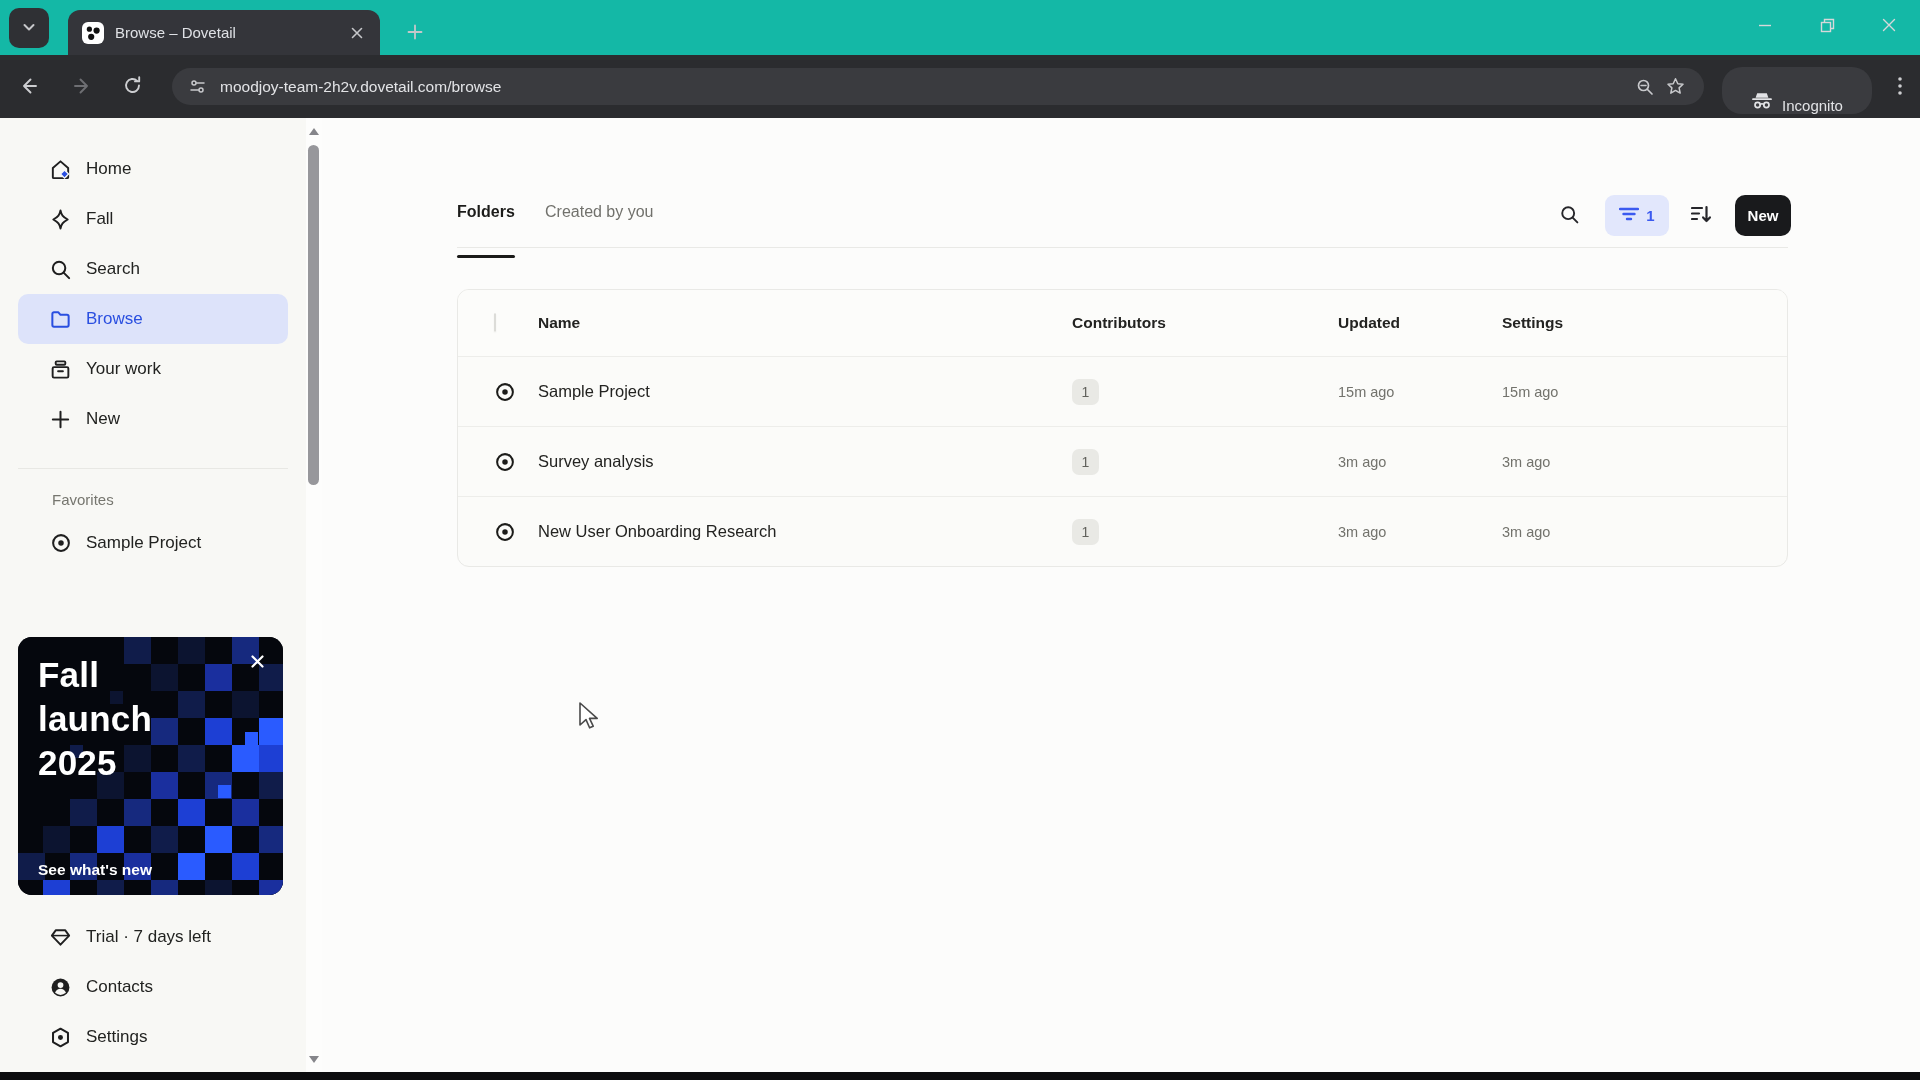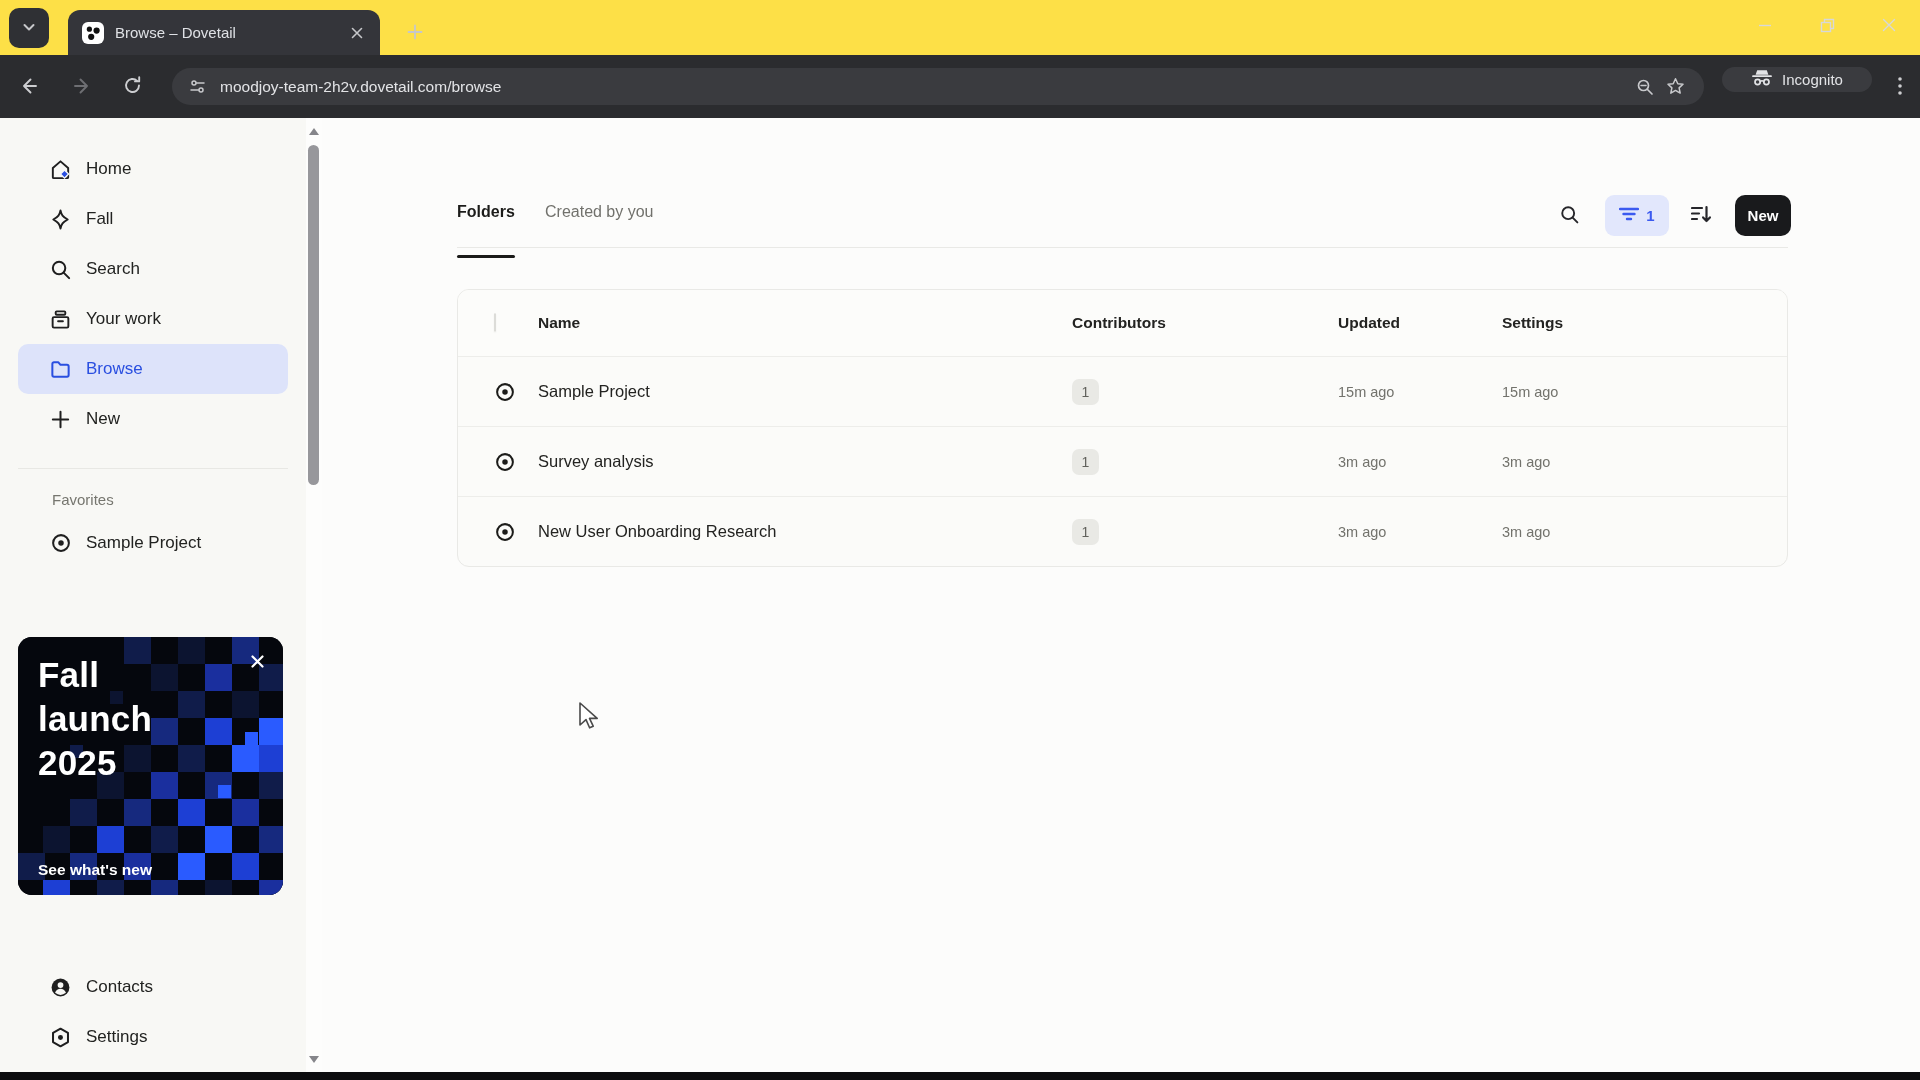--- a/index.html
+++ b/index.html
@@ -1,21 +1,21 @@
 <!DOCTYPE html>
 <html><head>
 <meta charset="utf-8">
 <style>
   * { margin:0; padding:0; box-sizing:border-box; }
   html,body { width:1920px; height:1080px; overflow:hidden; }
   body { font-family:"Liberation Sans","DejaVu Sans",sans-serif; background:#fcfcfb; position:relative; }
 
   
   .chrome { position:absolute; top:0; left:0; width:1920px; height:118px; background:#1e1f22; }
-  .tabstrip { position:relative; height:55px; background:#fde047; }
+  .tabstrip { position:relative; height:55px; background:#14b8a6; }
   .tab-search { position:absolute; left:9px; top:8px; width:40px; height:40px; border:none; border-radius:10px;
                 background:#2f3034; color:#c6c7ca; display:flex; align-items:center; justify-content:center; cursor:pointer; }
   .btab { position:absolute; left:68px; top:10px; width:312px; height:45px; background:#34353a;
           border-radius:12px 12px 0 0; display:flex; align-items:center; padding:0 12px 0 14px; }
   .favicon { width:22px; height:22px; background:#fff; border-radius:6px; position:relative; flex:0 0 auto; }
   .tab-title { color:#dfe1e5; font-size:15px; margin-left:11px; flex:1 1 auto; white-space:nowrap; overflow:hidden; }
   .tab-close { width:22px; height:22px; border-radius:6px; display:flex; align-items:center; justify-content:center; color:#c6c7ca; cursor:pointer; }
   .newtab-btn { position:absolute; left:398px; top:16px; width:34px; height:34px; border:none; background:transparent;
                 color:#c6c7ca; display:flex; align-items:center; justify-content:center; cursor:pointer; border-radius:50%; }
   .wincontrols { position:absolute; right:0; top:0; height:50px; display:flex; }
@@ -23,22 +23,22 @@
 
   .toolbar { position:relative; height:63px; background:#2b2c2f; }
   .navbtn { position:absolute; top:14px; width:36px; height:36px; border:none; background:transparent; border-radius:50%;
             display:flex; align-items:center; justify-content:center; cursor:pointer; color:#cdced1; }
   .navbtn.disabled { color:#6e6f73; }
   .omnibox { position:absolute; left:172px; top:13px; width:1532px; height:37px; background:#3a3b3f; border-radius:19px;
              display:flex; align-items:center; padding:0 14px 0 10px; cursor:text; }
   .siteinfo { width:30px; height:30px; border-radius:50%; display:flex; align-items:center; justify-content:center; color:#c8c9cc; cursor:pointer; flex:0 0 auto; }
   .url { color:#e2e3e6; font-size:15.5px; margin-left:8px; flex:1 1 auto; white-space:nowrap; }
   .omni-ic { width:30px; height:30px; display:flex; align-items:center; justify-content:center; color:#c8c9cc; cursor:pointer; flex:0 0 auto; }
-  .incog { position:absolute; left:1722px; top:12px; height:25px; min-width:150px; background:#3a3b3f; border-radius:20px;
-           display:flex; align-items:center; justify-content:center; gap:9px; color:#e2e3e6; font-size:15px; padding:0 16px; }
+  .incog { position:absolute; left:1722px; top:12px; height:47px; min-width:150px; background:#3a3b3f; border-radius:20px;
+           display:flex; align-items:flex-end; justify-content:center; gap:9px; color:#e2e3e6; font-size:15px; padding:0 16px; }
   .menu3 { position:absolute; left:1884px; top:14px; width:32px; height:36px; border:none; background:transparent; color:#cdced1;
            display:flex; align-items:center; justify-content:center; cursor:pointer; }
 
   
   .app { position:absolute; top:118px; left:0; width:1920px; height:954px; background:#fcfcfb; }
 
   
   .sidebar { position:absolute; left:0; top:0; width:306px; height:954px; background:#f8f8f5; }
   .side-nav { padding-top:26px; }
   .side-item { height:50px; margin:0 18px; padding:0 0 0 31px; display:flex; align-items:center; gap:14px;
@@ -248,37 +248,37 @@
       </div>
       <div class="side-item">
         <span class="ic">
           <svg width="23" height="23" viewBox="0 0 24 24">
               <circle cx="10.5" cy="10.5" r="6.5" fill="none" stroke="currentColor" stroke-width="2.1"></circle>
               <path d="M15.5 15.5L21 21" stroke="currentColor" stroke-width="2.1" stroke-linecap="round"></path>
             </svg>
         </span>
         <span class="lbl">Search</span>
       </div>
+      <div class="side-item active">
+        <span class="ic">
+          <svg width="23" height="23" viewBox="0 0 24 24">
+              <path d="M3.5 6.2a1.7 1.7 0 0 1 1.7-1.7h4.6l2.2 2.6h6.8a1.7 1.7 0 0 1 1.7 1.7v9a1.7 1.7 0 0 1-1.7 1.7H5.2a1.7 1.7 0 0 1-1.7-1.7z" fill="none" stroke="currentColor" stroke-width="2.1" stroke-linejoin="round"></path>
+            </svg>
+        </span>
+        <span class="lbl">Browse</span>
+      </div>
       <div class="side-item">
         <span class="ic">
           <svg width="23" height="23" viewBox="0 0 24 24">
               <rect x="7" y="3.5" width="10" height="3.6" rx="1" fill="none" stroke="currentColor" stroke-width="2"></rect>
               <rect x="3.8" y="9.5" width="16.4" height="11" rx="1.4" fill="none" stroke="currentColor" stroke-width="2"></rect>
               <path d="M9.5 13.8h5" stroke="currentColor" stroke-width="2" stroke-linecap="round"></path>
             </svg>
         </span>
         <span class="lbl">Your work</span>
-      </div>
-      <div class="side-item active">
-        <span class="ic">
-          <svg width="23" height="23" viewBox="0 0 24 24">
-              <path d="M3.5 6.2a1.7 1.7 0 0 1 1.7-1.7h4.6l2.2 2.6h6.8a1.7 1.7 0 0 1 1.7 1.7v9a1.7 1.7 0 0 1-1.7 1.7H5.2a1.7 1.7 0 0 1-1.7-1.7z" fill="none" stroke="currentColor" stroke-width="2.1" stroke-linejoin="round"></path>
-            </svg>
-        </span>
-        <span class="lbl">Browse</span>
       </div>
       <div class="side-item">
         <span class="ic">
           <svg width="23" height="23" viewBox="0 0 24 24">
               <path d="M12 4v16M4 12h16" stroke="currentColor" stroke-width="2.1" stroke-linecap="round"></path>
             </svg>
         </span>
         <span class="lbl">New</span>
       </div>
     </nav>
@@ -351,20 +351,29 @@
             </svg>
         </span>
       </button>
       <div class="banner-cta">See what's new</div>
     </div>
 
     <div class="side-foot">
       <div class="side-item">
         <span class="ic">
           <svg width="23" height="23" viewBox="0 0 24 24">
+              <path d="M7 4.5h10l4 5.5-9 9.5L3 10z" fill="none" stroke="currentColor" stroke-width="2" stroke-linejoin="round"></path>
+              <path d="M3 10h18" stroke="currentColor" stroke-width="1.6"></path>
+            </svg>
+        </span>
+        <span class="lbl">Trial · 7 days left</span>
+      </div>
+      <div class="side-item">
+        <span class="ic">
+          <svg width="23" height="23" viewBox="0 0 24 24">
               <circle cx="12" cy="12" r="9.3" fill="currentColor"></circle>
               <circle cx="12" cy="9.4" r="3" fill="#f8f8f5"></circle>
               <path d="M6.3 17.6c1-3 3.3-4.3 5.7-4.3s4.7 1.3 5.7 4.3a9.3 9.3 0 0 1-11.4 0z" fill="#f8f8f5"></path>
             </svg>
         </span>
         <span class="lbl">Contacts</span>
       </div>
       <div class="side-item">
         <span class="ic">
           <svg width="23" height="23" viewBox="0 0 24 24">

